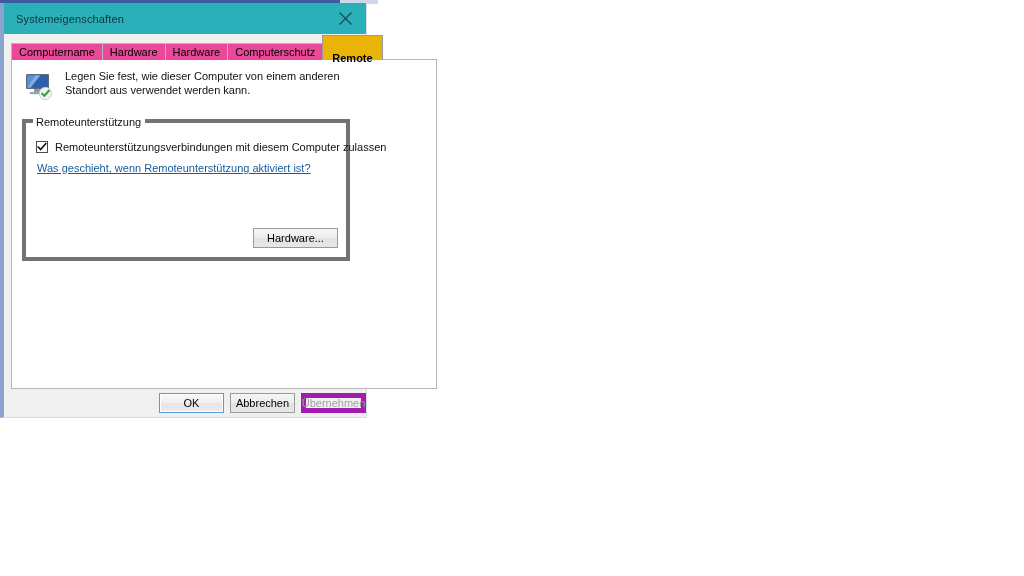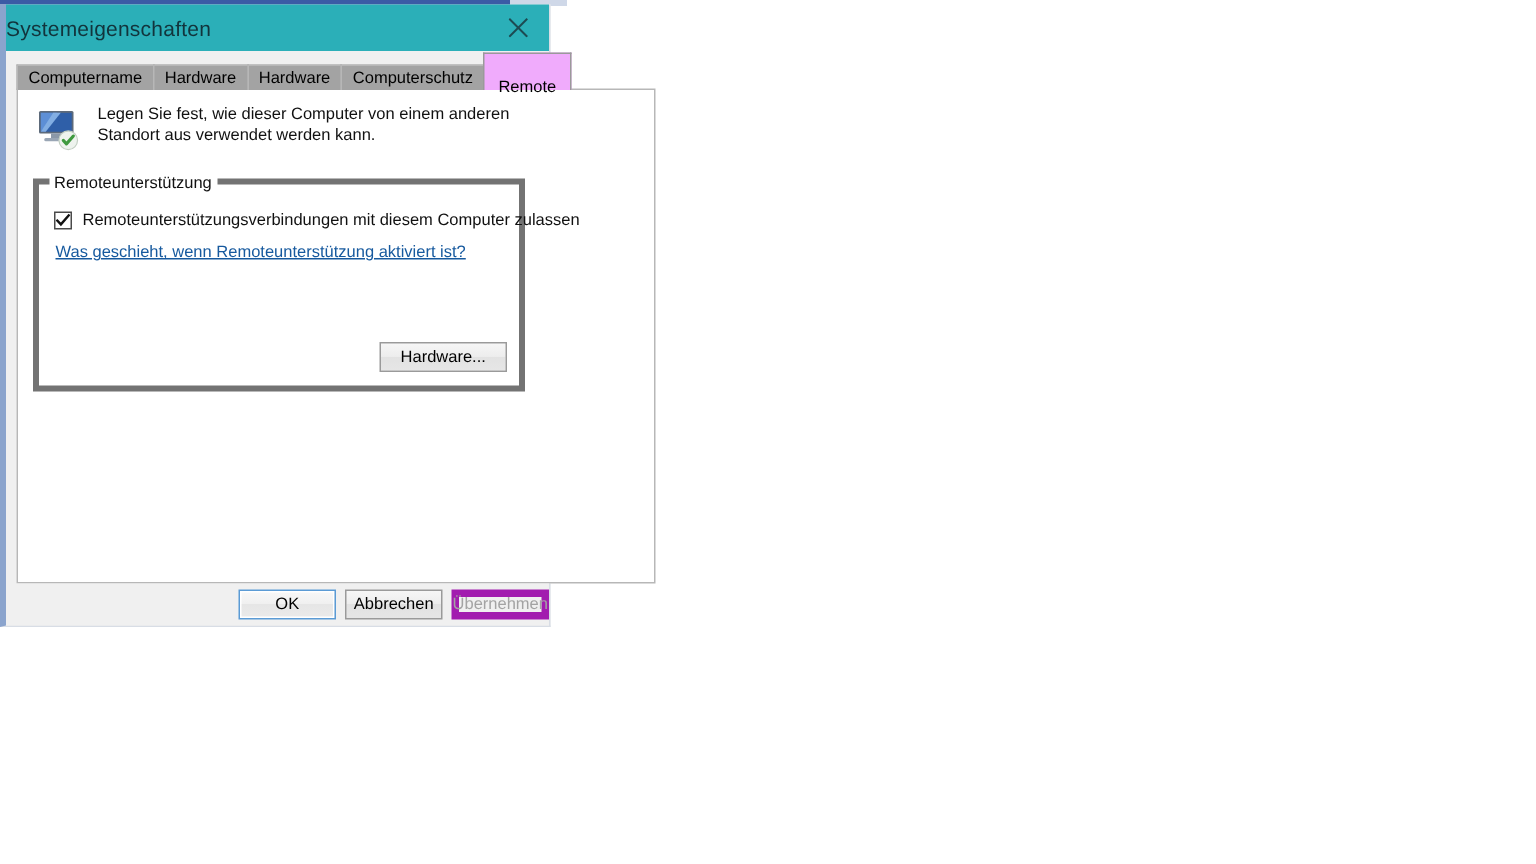--- a/index.html
+++ b/index.html
@@ -52,21 +52,22 @@
     position: absolute;
     left: 0;
     top: 0;
     right: 0;
     height: 31px;
     background: #2bafb8;
     display: flex;
     align-items: center;
   }
   #title-text {
-    font-size: 14px;
+    margin-left: 12px;
+    font-size: 11px;
     color: #12343c;
     letter-spacing: 0.15px;
     white-space: nowrap;
   }
   #close-button {
     position: absolute;
     right: 0;
     top: 0;
     width: 42px;
     height: 31px;
@@ -88,35 +89,36 @@
     align-items: flex-end;
     z-index: 3;
   }
   .tab {
     height: 17px;
     line-height: 17px;
     padding: 0 7px;
     margin-right: -1px;
     font-size: 11px;
     color: #000000;
-    background: #a3a3a3;
+    background: #ec4899;
     border: 1px solid #b7b7b7;
     border-bottom: none;
     box-sizing: border-box;
     white-space: nowrap;
     cursor: default;
   }
   .tab.active {
     height: 21px;
     line-height: 20px;
-    background: #f0abfc;
+    background: #eab308;
     border-color: #9a9a9a;
     position: relative;
     z-index: 4;
     padding: 12px 9px;
+    font-weight: bold;
   }
 
   
   #tabpanel {
     position: absolute;
     left: 7px;
     top: 56px;
     width: 426px;
     height: 330px;
     background: #ffffff;

